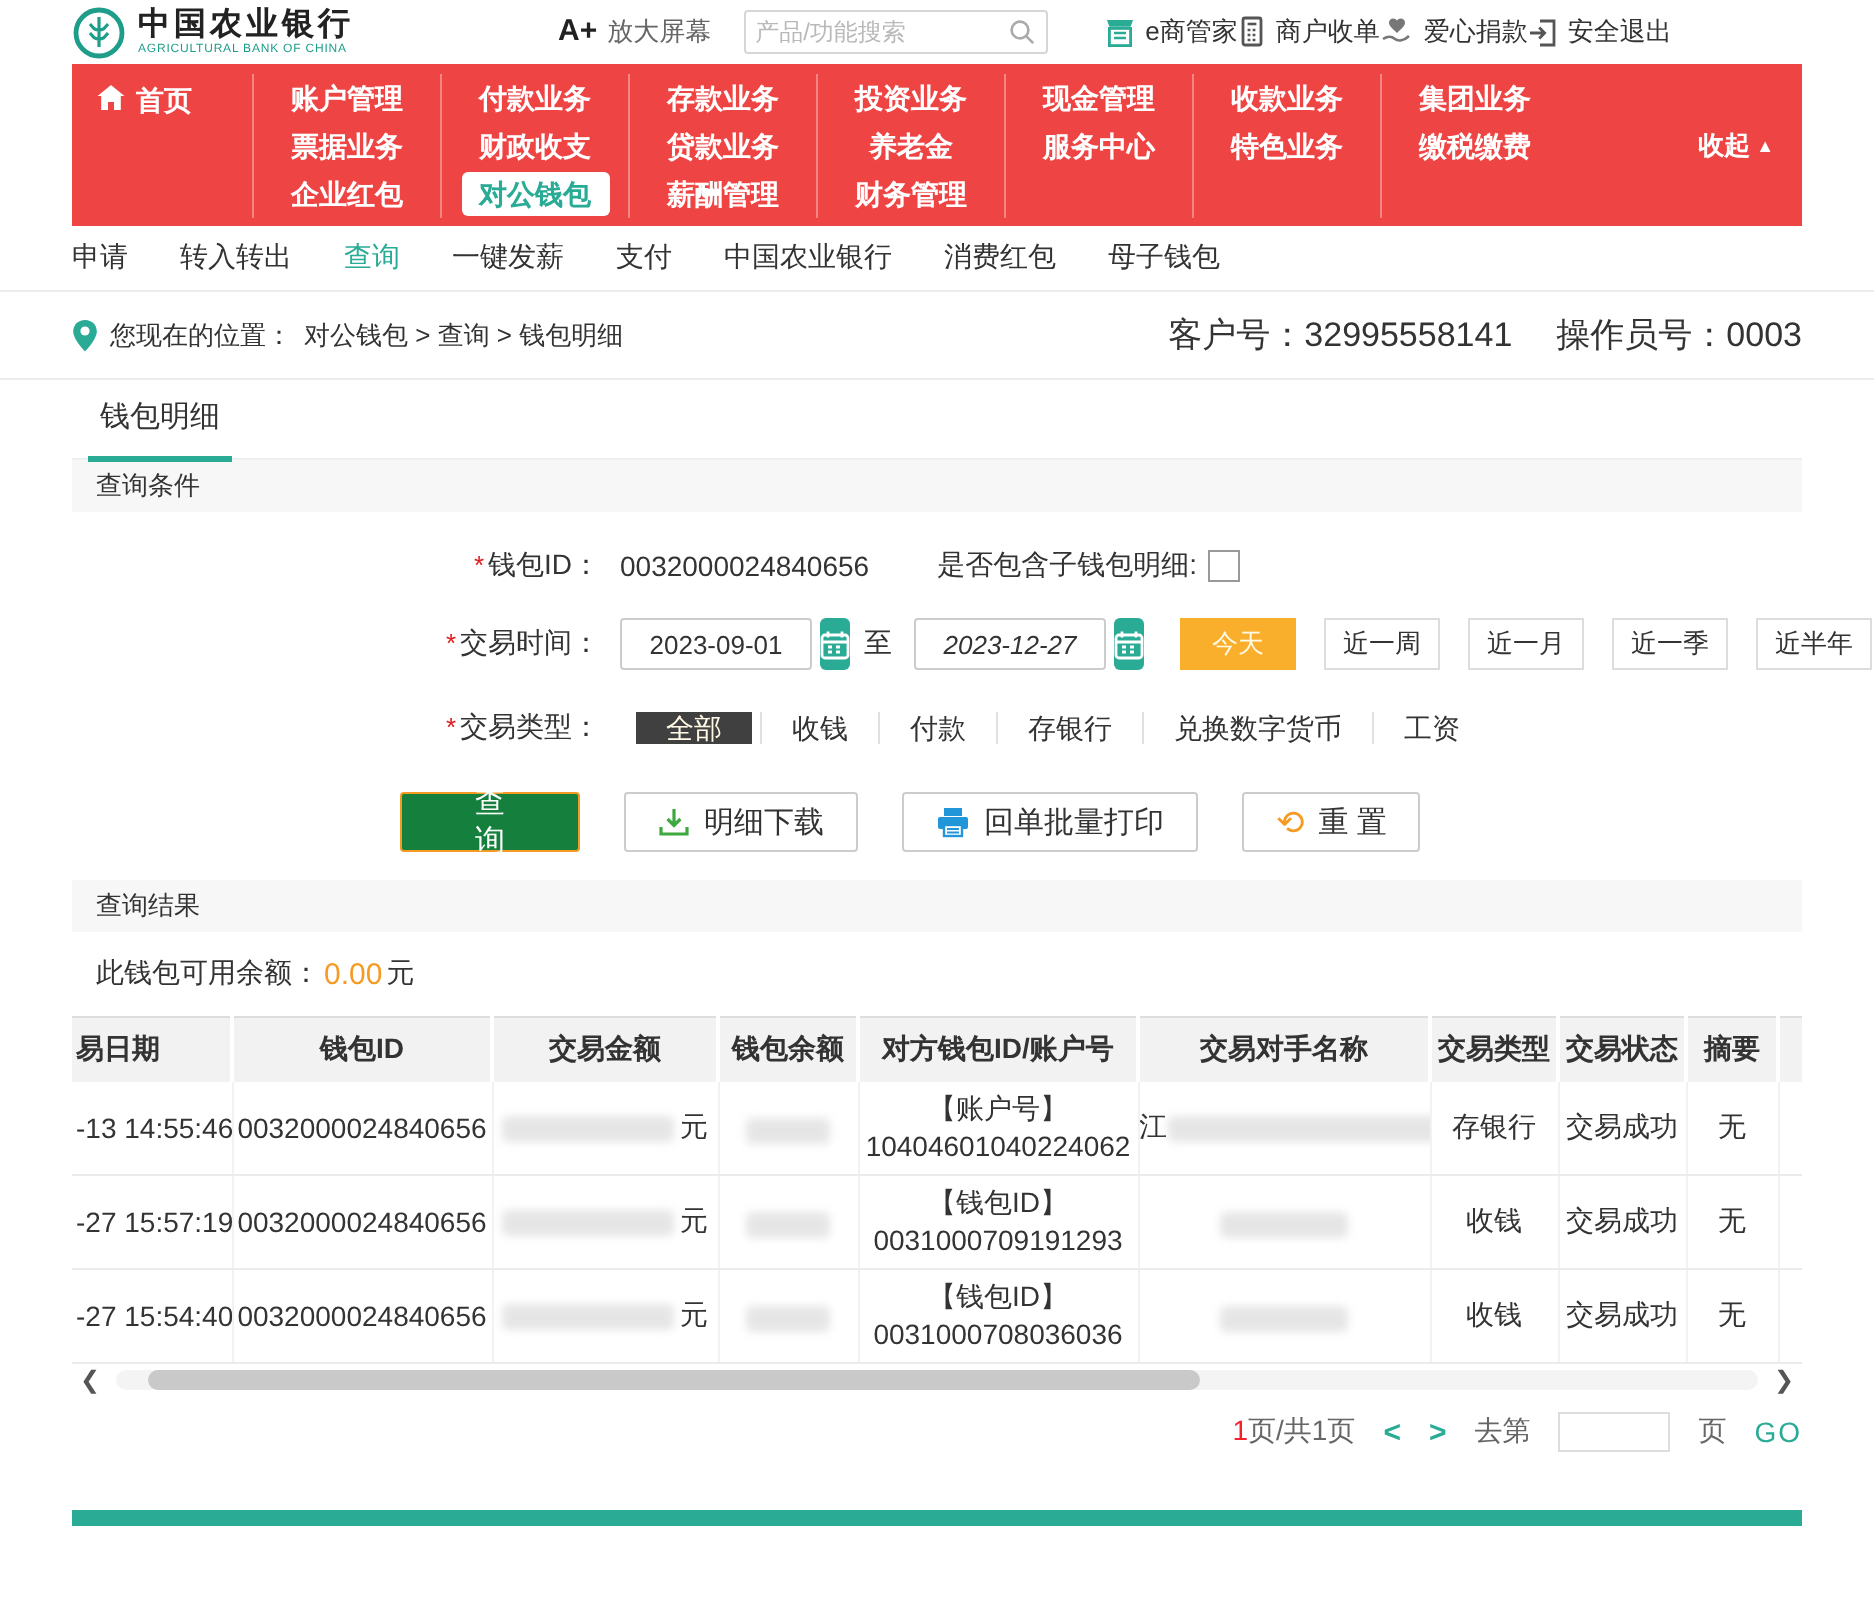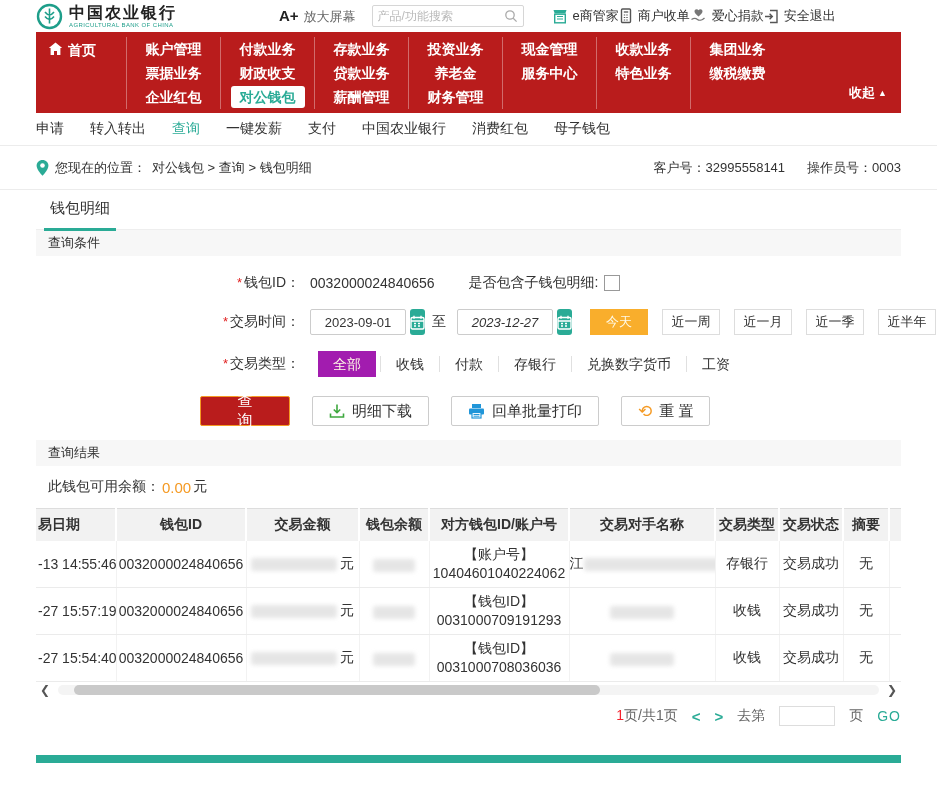--- a/index.html
+++ b/index.html
@@ -17,37 +17,37 @@
 .zoom-ctrl{margin-left:102px;display:flex;align-items:baseline;gap:5px;white-space:nowrap}
 .zoom-a{font-weight:bold;font-size:15px;color:#222}
 .zoom-t{font-size:13px;color:#666}
 .searchbox{margin-left:16px;width:152px;height:22px;border:1px solid #d6d6d6;border-radius:2px;display:flex;align-items:center;padding:0 5px;background:#fff}
 .searchbox input{border:0;outline:none;flex:1;font-size:12px;color:#333;min-width:0}
 .searchbox input::placeholder{color:#b9b9b9}
 .quick-links{margin-left:28px;display:flex;align-items:center;white-space:nowrap}
 .quick-link{display:flex;align-items:center;gap:5px;font-size:13px;color:#333}
 
 
-.mainnav{position:relative;margin:0 36px;width:865px;height:81px;background:#b91c1c;display:flex;padding:5px 0 4px 12px;color:#fff}
+.mainnav{position:relative;margin:0 36px;width:865px;height:81px;background:#ef4444;display:flex;padding:5px 0 4px 12px;color:#fff}
 .nav-home{flex:0 0 78px;display:flex;align-items:flex-start;padding-top:5px;gap:5px;font-weight:bold;font-size:14px}
 .nav-col{flex:0 0 94px;border-left:1px solid rgba(255,255,255,.35);display:flex;flex-direction:column;align-items:center}
 .nav-item{display:block;font-size:14px;font-weight:bold;line-height:24px;padding:0 2px;white-space:nowrap}
 .nav-item.active{background:#fff;color:#2aab96;border-radius:3px;padding:0 9px;line-height:22px;margin:1px 0}
-.nav-collapse{position:absolute;right:14px;top:52px;font-size:13px;font-weight:bold;display:flex;align-items:center;gap:3px}
+.nav-collapse{position:absolute;right:14px;top:32px;font-size:13px;font-weight:bold;display:flex;align-items:center;gap:3px}
 .nav-collapse .tri{font-size:9px}
 
 
 .subnav{height:33px;display:flex;align-items:center;gap:26px;padding:0 36px;border-bottom:1px solid #ececec;font-size:14px}
 .subnav a{color:#333}
 .subnav a.active{color:#2aab96}
 
 
 .crumbrow{height:44px;display:flex;align-items:center;padding:0 36px;border-bottom:1px solid #ececec;font-size:13px}
 .crumb-left{display:flex;align-items:center;gap:6px}
-.crumb-right{margin-left:auto;display:flex;gap:22px;font-size:13px;color:#333}
+.crumb-right{margin-left:auto;display:flex;gap:22px;font-size:17px;color:#333}
 
 
 .tabbar{height:40px;position:relative;border-bottom:1px solid #eee;margin:0 36px}
 .tab{position:absolute;left:8px;top:9px;font-size:15px;color:#333;padding:0 6px 10px 6px;border-bottom:3px solid #2aab96}
 
 
 .band{height:26px;background:#f7f7f7;display:flex;align-items:center;padding:0 12px;font-size:13px;color:#333;margin:0 36px;width:865px}
 
 
 .formarea{padding:10px 0 14px 0}
@@ -62,24 +62,24 @@
 .checkbox{width:16px;height:16px;border:1px solid #999;background:#fff;display:inline-block;cursor:pointer}
 .dateinput{margin-left:10px;width:96px;height:26px;border:1px solid #ccc;border-radius:2px;font-size:13px;text-align:center;color:#333;outline:none}
 .calbtn{width:26px;height:26px;background:#2aab96;border:0;border-radius:3px;margin-left:4px;display:flex;align-items:center;justify-content:center;cursor:pointer}
 .datesep{margin:0 7px;font-size:14px}
 .chips{display:flex;align-items:center;gap:14px;margin-left:18px}
 .chip{min-width:58px;height:26px;border:1px solid #ddd;background:#fff;font-size:13px;color:#333;display:flex;align-items:center;justify-content:center;padding:0 8px;cursor:pointer}
 .chip.active{background:#f9ae2c;border-color:#f9ae2c;color:#fff9e6}
 .typelist{display:flex;align-items:center;margin-left:18px}
 .typeitem{padding:0 15px;font-size:14px;color:#333;border-left:1px solid #e0e0e0;cursor:pointer;line-height:16px}
 .typeitem:first-child{border-left:0}
-.typeitem.active{background:#a21caf;color:#fff9e6;border:0;height:26px;display:flex;align-items:center;margin-right:4px}
+.typeitem.active{background:#404040;color:#fff9e6;border:0;height:16px;display:flex;align-items:center;margin-right:4px}
 .btnrow{margin-top:12px;display:flex;align-items:center;gap:22px;padding-left:164px}
 .btn{height:30px;display:flex;align-items:center;justify-content:center;gap:7px;font-size:15px;cursor:pointer;border:1px solid #ccc;background:#fff;color:#333;border-radius:2px;padding:0 16px}
-.btn-primary{background:#b91c1c;border-color:#f59a23;color:#fff;width:90px;letter-spacing:6px;padding-left:22px}
+.btn-primary{background:#15803d;border-color:#f59a23;color:#fff;width:90px;letter-spacing:6px;padding-left:22px}
 .reset-glyph{color:#f59a23;font-size:17px;line-height:1}
 
 
 .balrow{height:42px;display:flex;align-items:center;padding:0 48px;font-size:14px}
 .balval{color:#f59a23;margin:0 2px;font-size:15px}
 
 table.grid{border-collapse:collapse;table-layout:fixed;width:865px;margin:0 36px;border-top:1px solid #ddd}
 table.grid th{background:#f2f2f2;font-size:14px;font-weight:bold;height:32px;border-right:2px solid #fff;text-align:center;white-space:nowrap;overflow:hidden}
 table.grid th.h-date{text-align:left;padding-left:2px}
 table.grid td{height:47px;border-bottom:1px solid #ebebeb;border-right:1px solid #f2f2f2;text-align:center;font-size:14px;white-space:nowrap;overflow:hidden}

